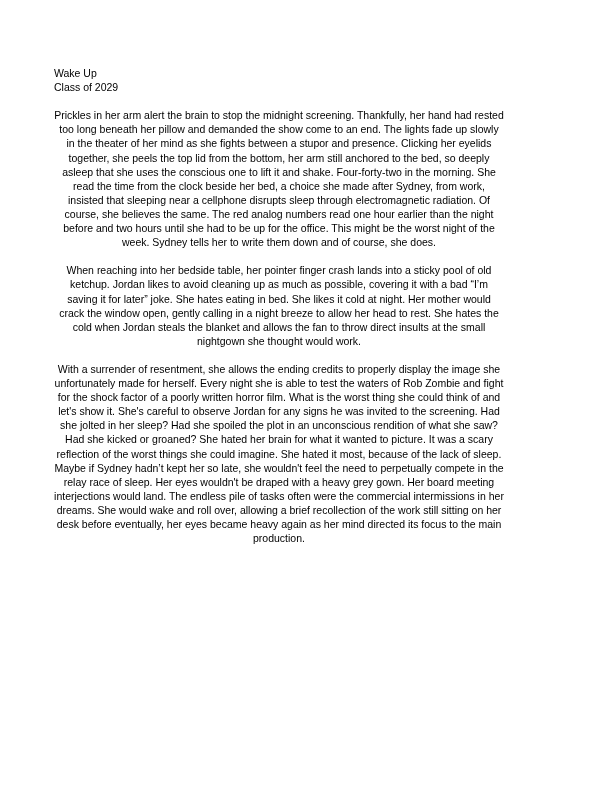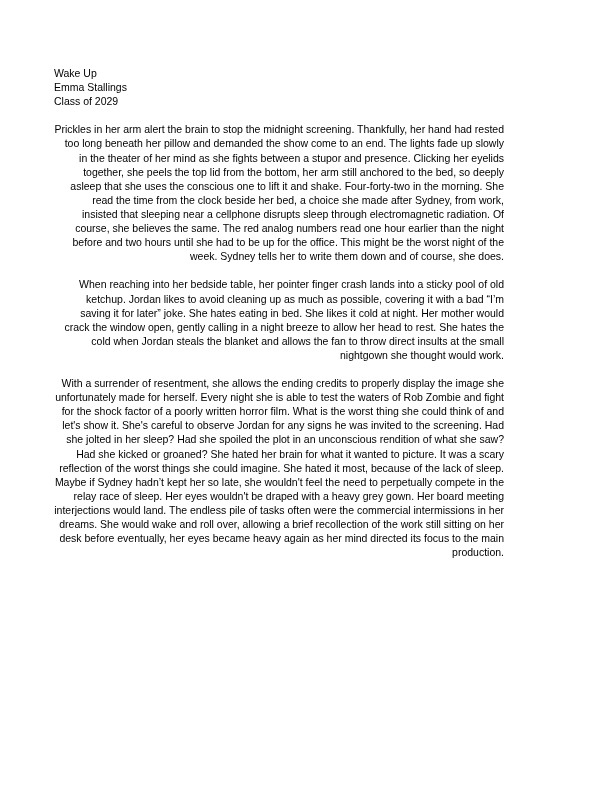--- a/index.html
+++ b/index.html
@@ -28,36 +28,35 @@
   }
   .heading-block {
     margin: 0 0 14.1px 0;
   }
   .heading-line {
     margin: 0;
     white-space: pre;
   }
   .para {
     margin: 0 0 14.1px 0;
-    text-align: right;
+    text-align: center;
     word-spacing: 0px;
   }
   .para:last-child {
     margin-bottom: 8px;
   }
 </style>
 </head>
 <body>
 
 <div class="page">
   <div class="doc-body">
 
     <div class="heading-block">
       <div class="heading-line">Wake Up</div>
-      <div class="heading-line">Emma Stallings</div>
       <div class="heading-line">Class of 2029</div>
     </div>
 
     <p class="para">Prickles in her arm alert the brain to stop the midnight screening. Thankfully, her hand had rested too long beneath her pillow and demanded the show come to an end. The lights fade up slowly in the theater of her mind as she fights between a stupor and presence. Clicking her eyelids together, she peels the top lid from the bottom, her arm still anchored to the bed, so deeply asleep that she uses the conscious one to lift it and shake. Four-forty-two in the morning. She read the time from the clock beside her bed, a choice she made after Sydney, from work, insisted that sleeping near a cellphone disrupts sleep through electromagnetic radiation. Of course, she believes the same. The red analog numbers read one hour earlier than the night before and two hours until she had to be up for the office. This might be the worst night of the week. Sydney tells her to write them down and of course, she does.</p>
     <p class="para">When reaching into her bedside table, her pointer finger crash lands into a sticky pool of old ketchup. Jordan likes to avoid cleaning up as much as possible, covering it with a bad “I’m saving it for later” joke. She hates eating in bed. She likes it cold at night. Her mother would crack the window open, gently calling in a night breeze to allow her head to rest. She hates the cold when Jordan steals the blanket and allows the fan to throw direct insults at the small nightgown she thought would work.</p>
     <p class="para">With a surrender of resentment, she allows the ending credits to properly display the image she unfortunately made for herself. Every night she is able to test the waters of Rob Zombie and fight for the shock factor of a poorly written horror film. What is the worst thing she could think of and let's show it. She's careful to observe Jordan for any signs he was invited to the screening. Had she jolted in her sleep? Had she spoiled the plot in an unconscious rendition of what she saw? Had she kicked or groaned? She hated her brain for what it wanted to picture. It was a scary reflection of the worst things she could imagine. She hated it most, because of the lack of sleep. Maybe if Sydney hadn’t kept her so late, she wouldn't feel the need to perpetually compete in the relay race of sleep. Her eyes wouldn't be draped with a heavy grey gown. Her board meeting interjections would land. The endless pile of tasks often were the commercial intermissions in her dreams. She would wake and roll over, allowing a brief recollection of the work still sitting on her desk before eventually, her eyes became heavy again as her mind directed its focus to the main production.</p>
 
   </div>
 </div>
 

